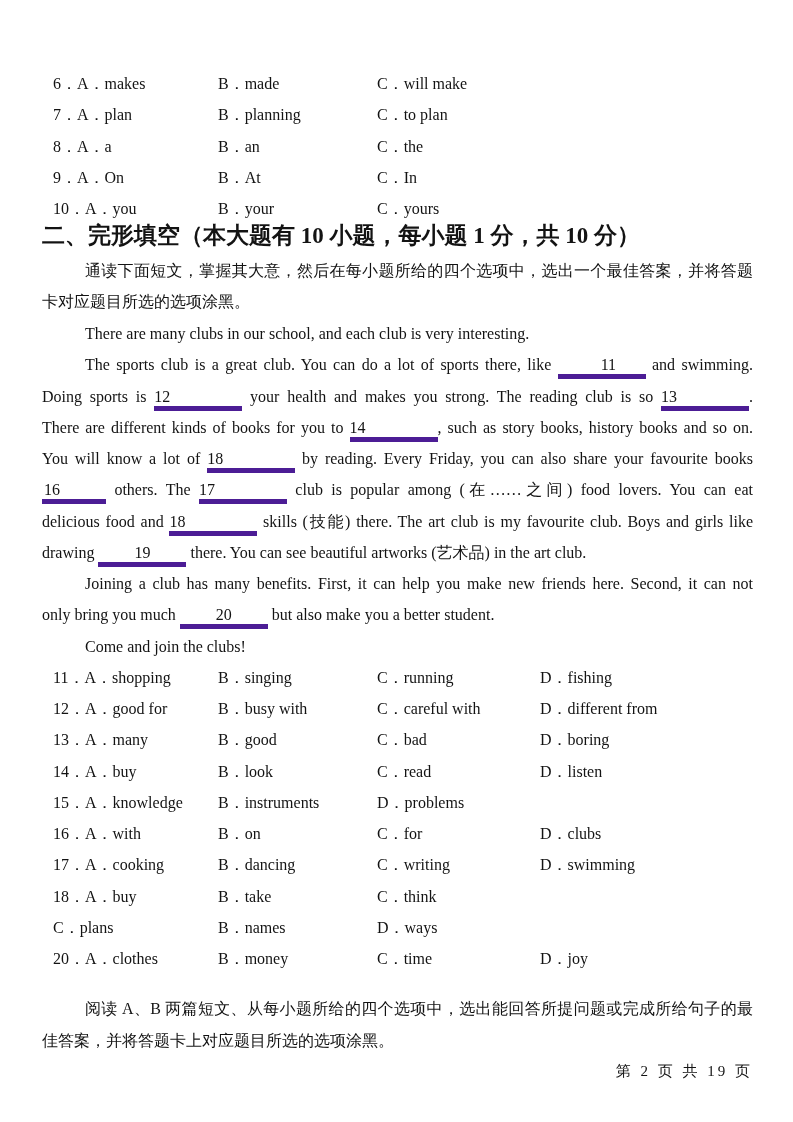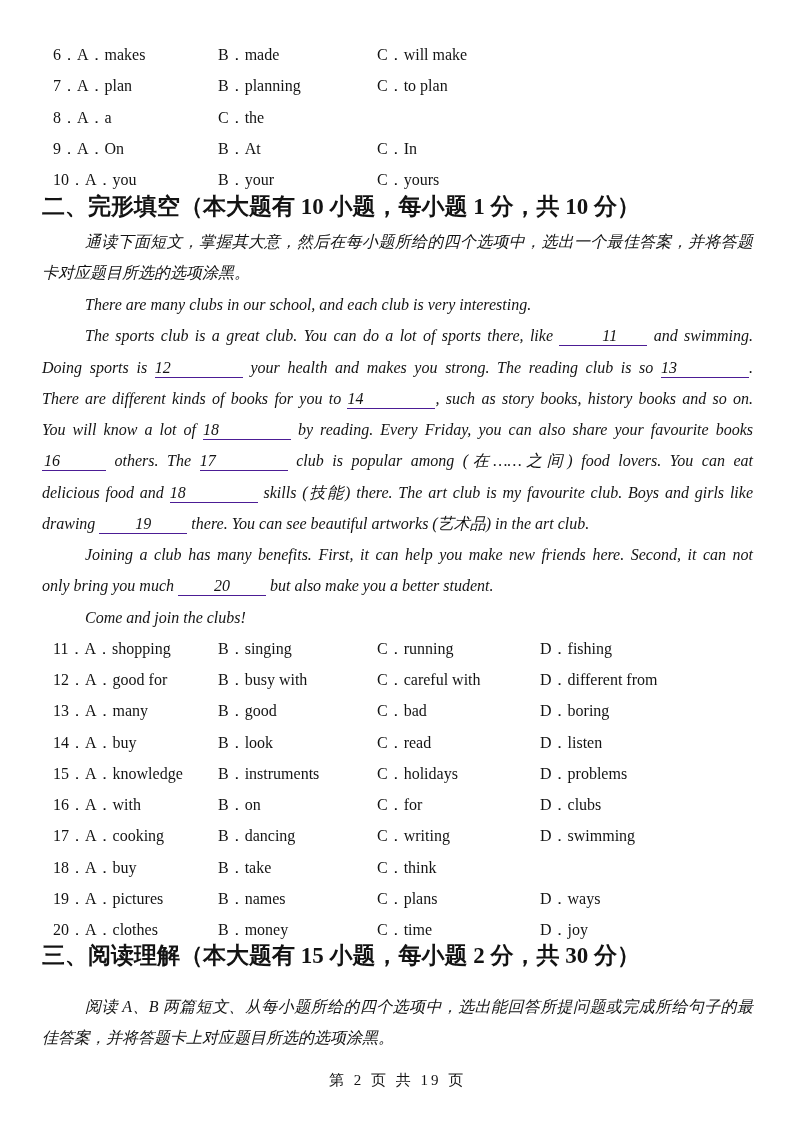--- a/index.html
+++ b/index.html
@@ -3,22 +3,22 @@
 <meta charset="utf-8">
 <style>
   html,body{margin:0;padding:0;}
   body{
     width:793px;height:1122px;
     background:#ffffff;color:#131313;
     font-family:"Liberation Serif","DejaVu Serif",serif;
     font-size:16px;
     overflow:hidden;
   }
-  .page{padding:39px 40px 0 42px;width:711px;box-sizing:content-box;}
-  .line{line-height:31.25px;font-style:italic;}
+  .page{padding:68px 40px 0 42px;width:711px;box-sizing:content-box;}
+  .line{line-height:31.25px;}
   .ind{text-indent:43px;}
   .just{text-align:justify;text-align-last:justify;}
   .heading{
     line-height:31.25px;
     font-weight:bold;
     font-size:23px;
   }
   #h2{margin-top:-4px;}
   #s2-instr{margin-top:3px;}
   #passage{margin-top:1px;}
@@ -27,29 +27,28 @@
   .q-row{
     display:grid;
     grid-template-columns:165px 159px 163px auto;
     padding-left:11px;
     line-height:31.25px;
   }
   .q-row .cell{white-space:nowrap;overflow:visible;}
   .blank{
     display:inline-block;
     width:88px;
-    border-bottom:1px solid #4c1d95;
+    border-bottom:5px solid #4c1d95;
     text-align:center;
     line-height:19px;
     vertical-align:baseline;
   }
   .blank.short{width:64px;text-align:center;padding-left:2px;box-sizing:border-box;}
   .footer{
-    margin-top:12px;
-    text-align:center;
+    text-align:right;
     font-size:15px;
     letter-spacing:3px;
     line-height:31.25px;
   }
 </style>
 </head>
 <body>
 
 <div class="page">
   <div id="part1-rows">
@@ -58,20 +57,21 @@
         <span class="cell">B．made</span>
         <span class="cell">C．will make</span>
       </div>
       <div class="q-row">
         <span class="cell"><span>7．</span><span>A．plan</span></span>
         <span class="cell">B．planning</span>
         <span class="cell">C．to plan</span>
       </div>
       <div class="q-row">
         <span class="cell"><span>8．</span><span>A．a</span></span>
+        <span class="cell">B．an</span>
         <span class="cell">C．the</span>
       </div>
       <div class="q-row">
         <span class="cell"><span>9．</span><span>A．On</span></span>
         <span class="cell">B．At</span>
         <span class="cell">C．In</span>
       </div>
       <div class="q-row">
         <span class="cell"><span>10．</span><span>A．you</span></span>
         <span class="cell">B．your</span>
@@ -121,55 +121,52 @@
       </div>
       <div class="q-row">
         <span class="cell"><span>14．</span><span>A．buy</span></span>
         <span class="cell">B．look</span>
         <span class="cell">C．read</span>
         <span class="cell">D．listen</span>
       </div>
       <div class="q-row">
         <span class="cell"><span>15．</span><span>A．knowledge</span></span>
         <span class="cell">B．instruments</span>
-        <span class="cell">C．holidays</span>
         <span class="cell">D．problems</span>
       </div>
       <div class="q-row">
         <span class="cell"><span>16．</span><span>A．with</span></span>
         <span class="cell">B．on</span>
         <span class="cell">C．for</span>
         <span class="cell">D．clubs</span>
       </div>
       <div class="q-row">
         <span class="cell"><span>17．</span><span>A．cooking</span></span>
         <span class="cell">B．dancing</span>
         <span class="cell">C．writing</span>
         <span class="cell">D．swimming</span>
       </div>
       <div class="q-row">
         <span class="cell"><span>18．</span><span>A．buy</span></span>
         <span class="cell">B．take</span>
         <span class="cell">C．think</span>
       </div>
       <div class="q-row">
-        <span class="cell"><span>19．</span><span>A．pictures</span></span>
+        <span class="cell">C．plans</span>
         <span class="cell">B．names</span>
-        <span class="cell">C．plans</span>
         <span class="cell">D．ways</span>
       </div>
       <div class="q-row">
         <span class="cell"><span>20．</span><span>A．clothes</span></span>
         <span class="cell">B．money</span>
         <span class="cell">C．time</span>
         <span class="cell">D．joy</span>
       </div>
     </div>
 
-  <div class="heading" id="h3">三、阅读理解（本大题有 15 小题，每小题 2 分，共 30 分）</div>
 
   <div id="s3-instr">
       <div class="line ind just">阅读 A、B 两篇短文、从每小题所给的四个选项中，选出能回答所提问题或完成所给句子的最</div>
       <div class="line">佳答案，并将答题卡上对应题目所选的选项涂黑。</div>
     </div>
 
   <div class="footer">第 2 页 共 19 页</div>
 </div>
 
 </body></html>

